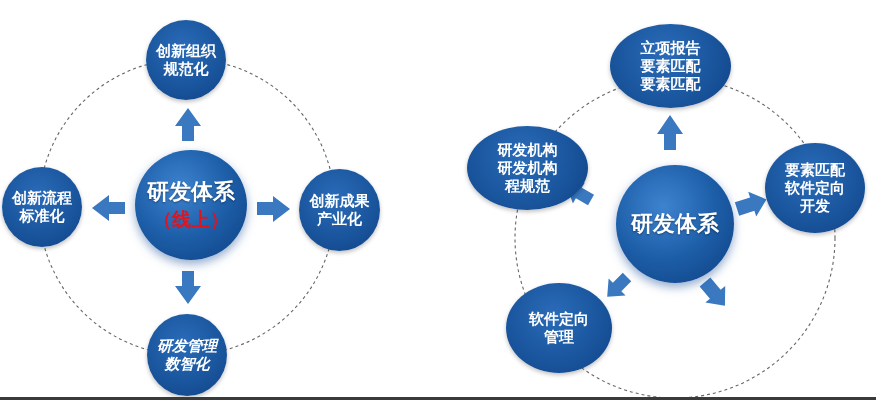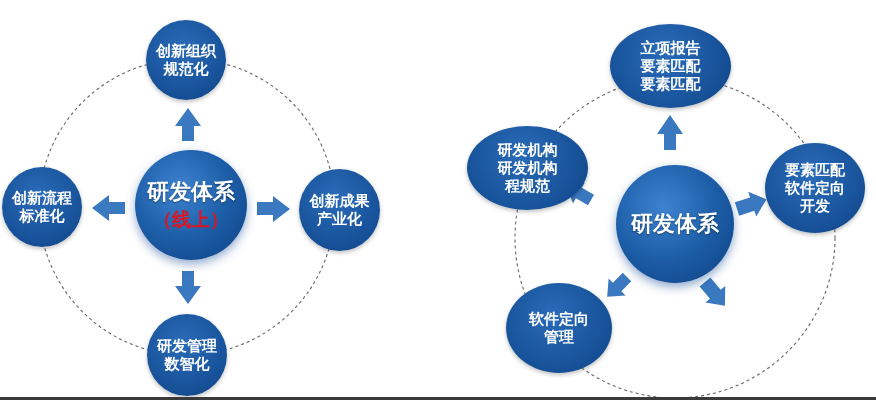--- a/index.html
+++ b/index.html
@@ -44,21 +44,21 @@
     <span>规范化</span>
   </div>
   <div class="node sat" style="left:2px;top:167px;width:80px;height:80px;">
     <span>创新流程</span>
     <span>标准化</span>
   </div>
   <div class="node sat" style="left:299px;top:169px;width:81px;height:82px;">
     <span>创新成果</span>
     <span>产业化</span>
   </div>
-  <div class="node sat" style="left:147px;top:314px;width:80px;height:82px;">
+  <div class="node sat" style="left:147px;top:314px;width:80px;height:82px;font-style:italic;">
     <span>研发管理</span>
     <span>数智化</span>
   </div>
 </div>
 
 <div class="diagram" id="right">
   <svg class="bg" width="436" height="397">
     <circle cx="235" cy="238" r="160" fill="none" stroke="#666" stroke-width="1.1" stroke-dasharray="3,3"></circle>
 
     <polygon fill="#3a78c0" points="224,150 224,134 217,134 230,115 243,134 236,134 236,150"></polygon>

